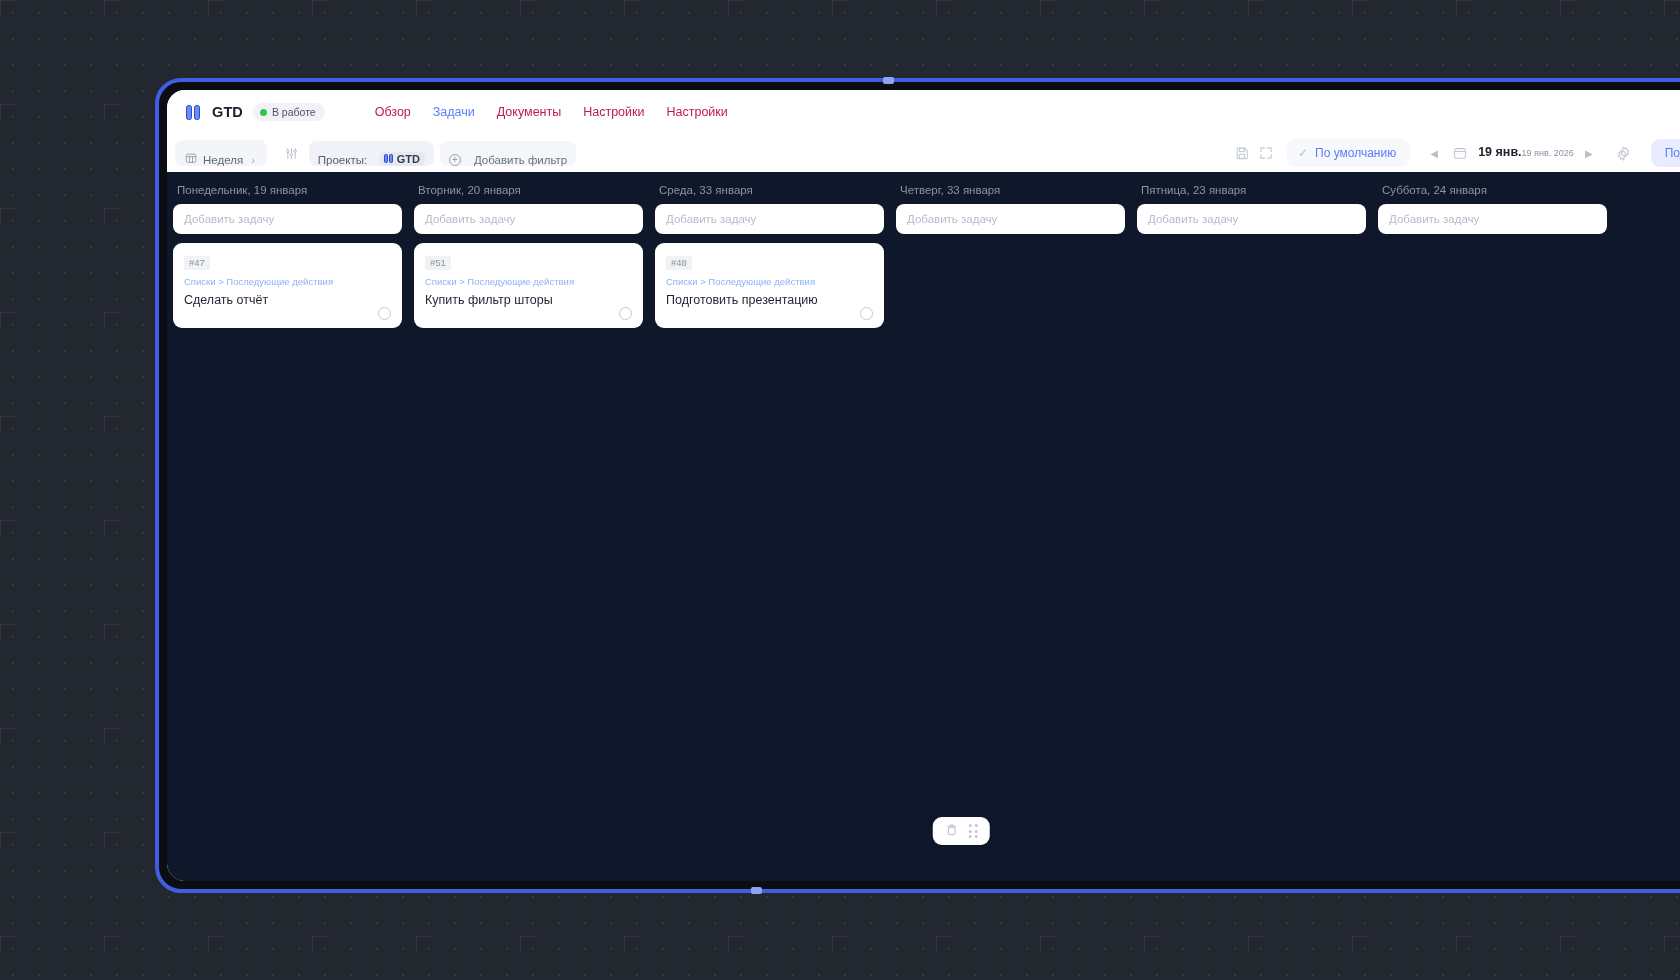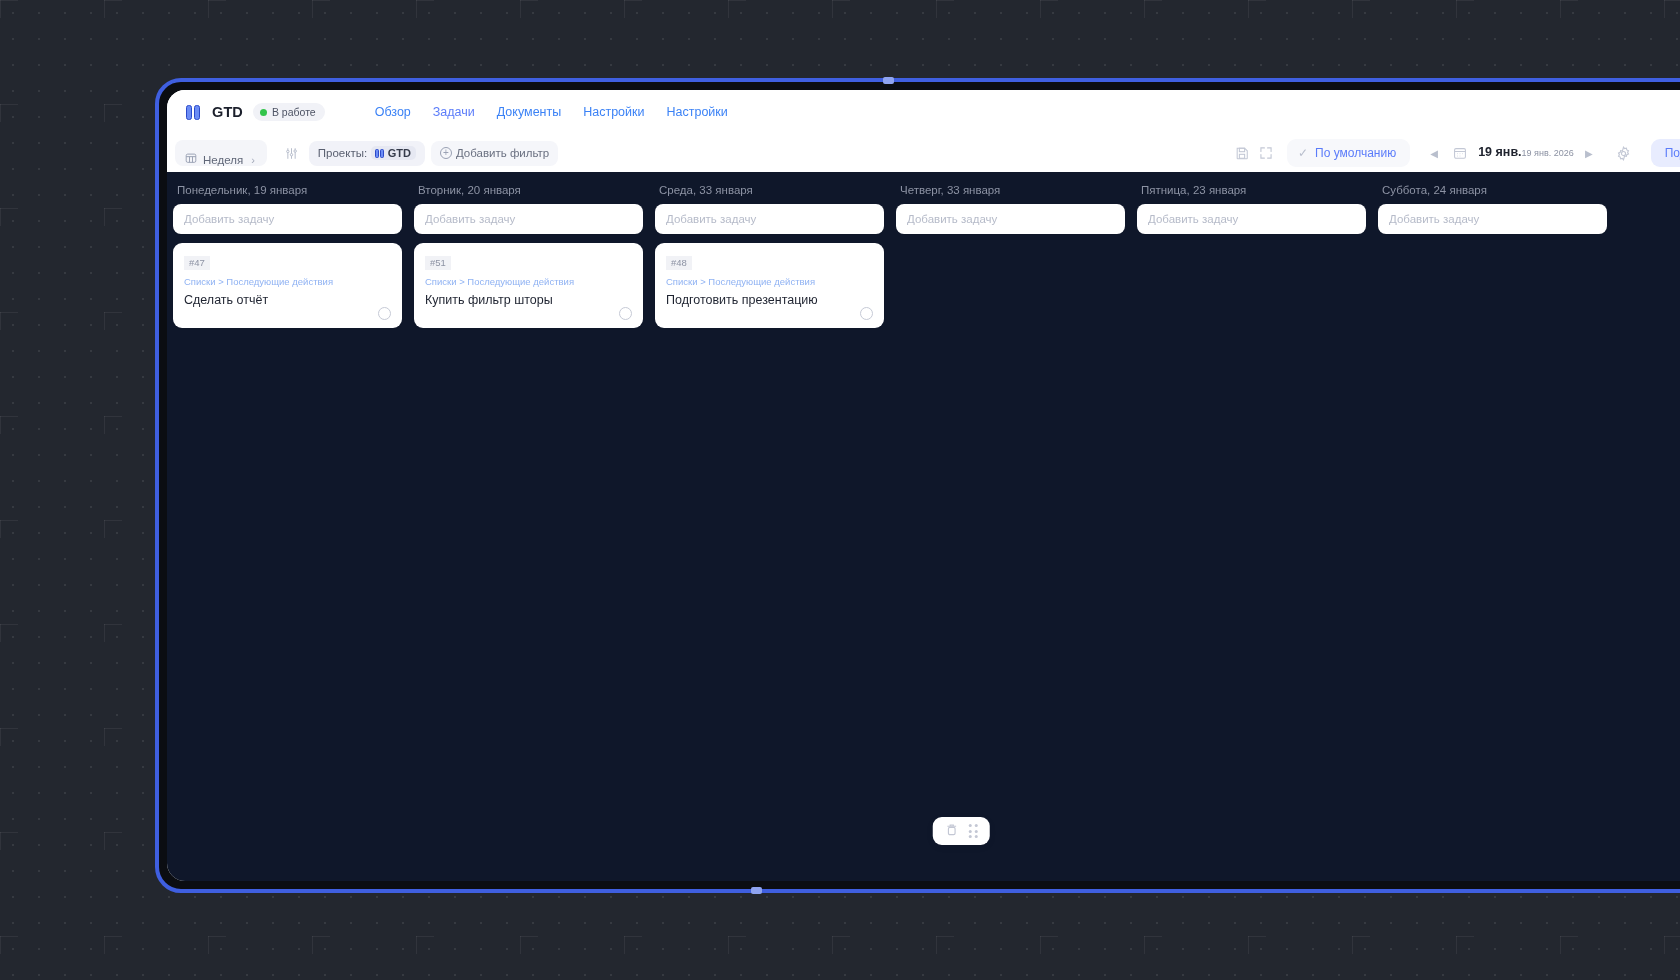--- a/index.html
+++ b/index.html
@@ -120,21 +120,21 @@
     display: block;
   }
   .nav-links {
     display: flex;
     align-items: center;
     gap: 22px;
     margin-left: 50px;
   }
   .nav-link {
     font-size: 12.5px;
-    color: #3b82f6;
+    color: #be185d;
     cursor: pointer;
     white-space: nowrap;
   }
   .nav-link.active { color: #5b7cfa; }
 
   
   .toolbar {
     height: 38px;
     flex: 0 0 38px;
     display: flex;
@@ -164,21 +164,21 @@
     display: flex; align-items: center; gap: 6px;
     margin-left: 14px;
   }
   .icon-btn {
     width: 22px; height: 22px;
     display: flex; align-items: center; justify-content: center;
     cursor: pointer;
     color: #b6bccb;
   }
   .chip {
-    display: inline-flex; align-items: center; gap: 4px;
+    display: inline-flex; align-items: flex-end; gap: 13px;
     background: #f1f2f8;
     border-radius: 8px;
     height: 25px;
     padding: 0 9px;
     font-size: 11.5px;
     color: #5a6070;
     cursor: pointer;
     white-space: nowrap;
   }
   .chip .chip-proj {

